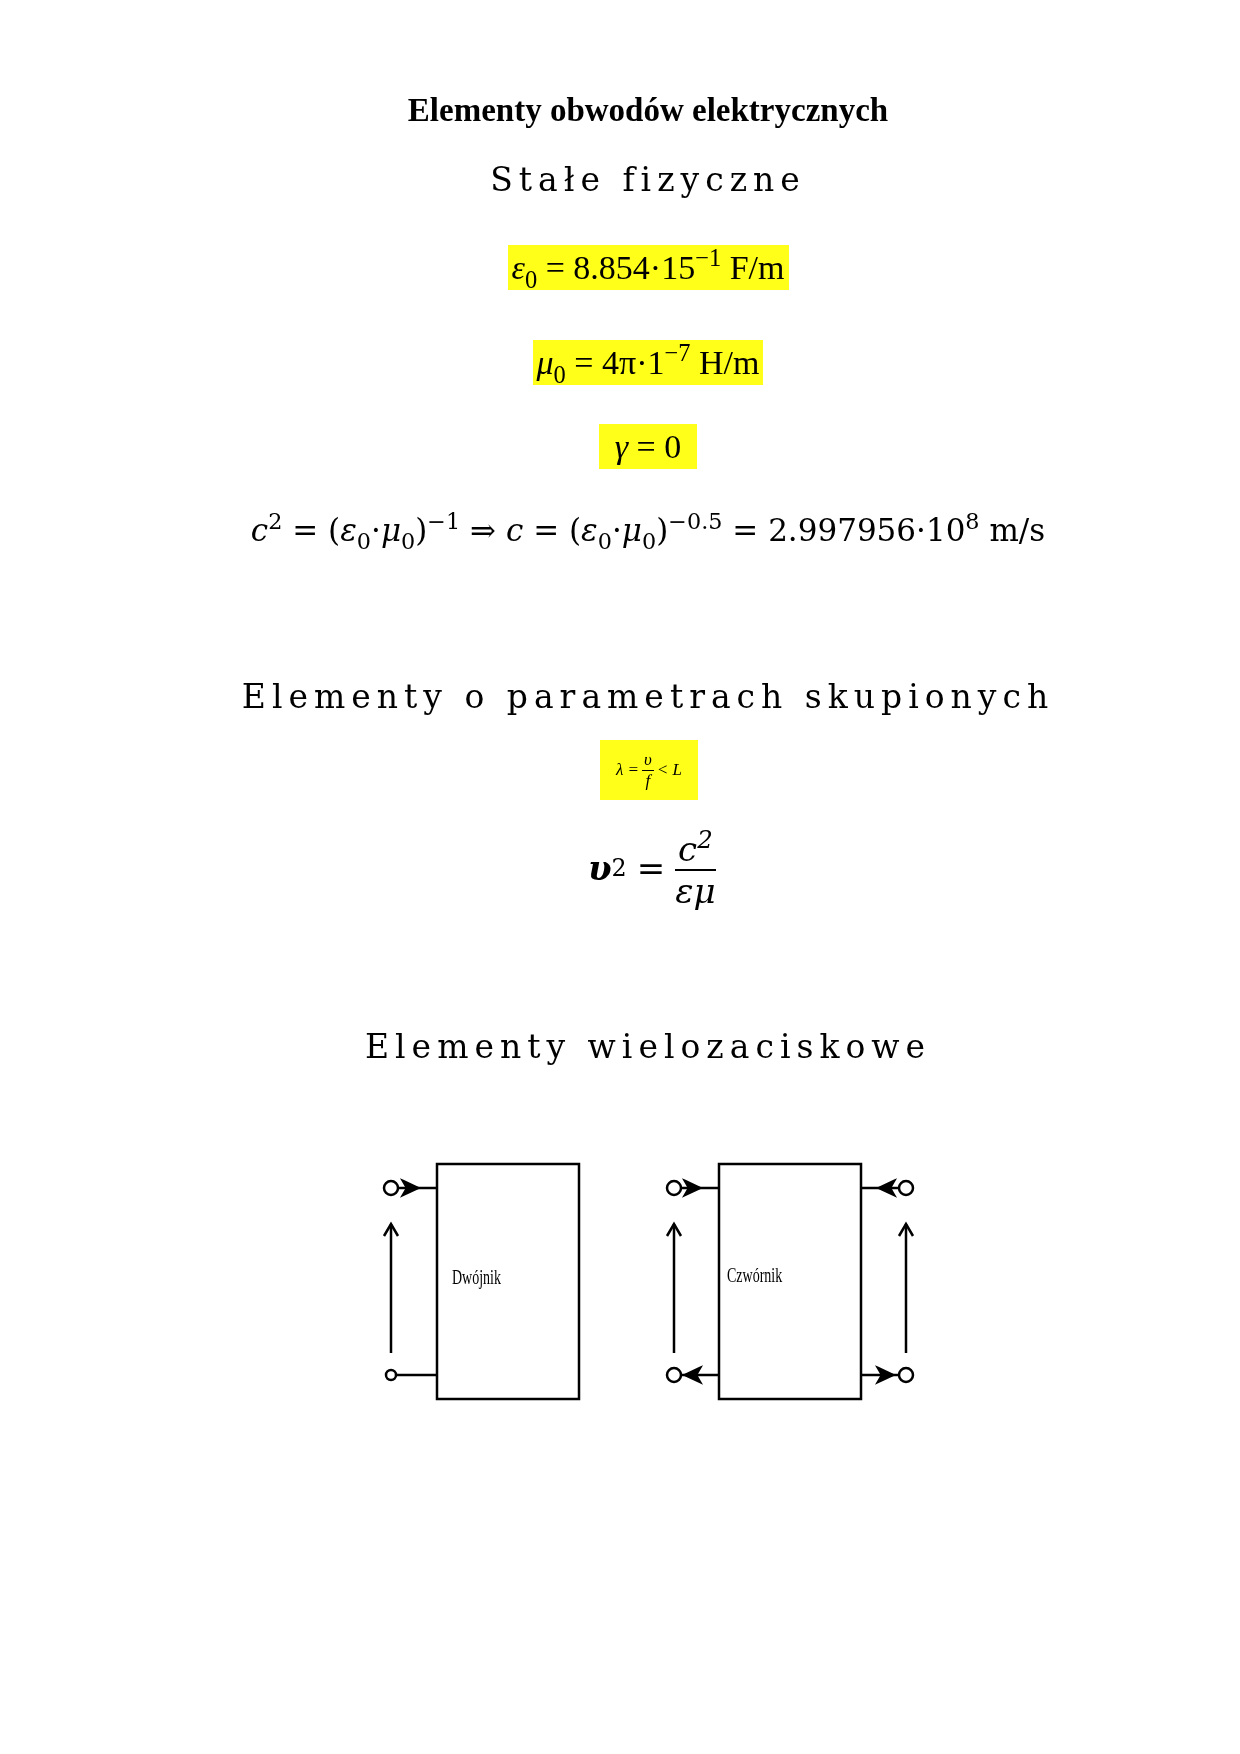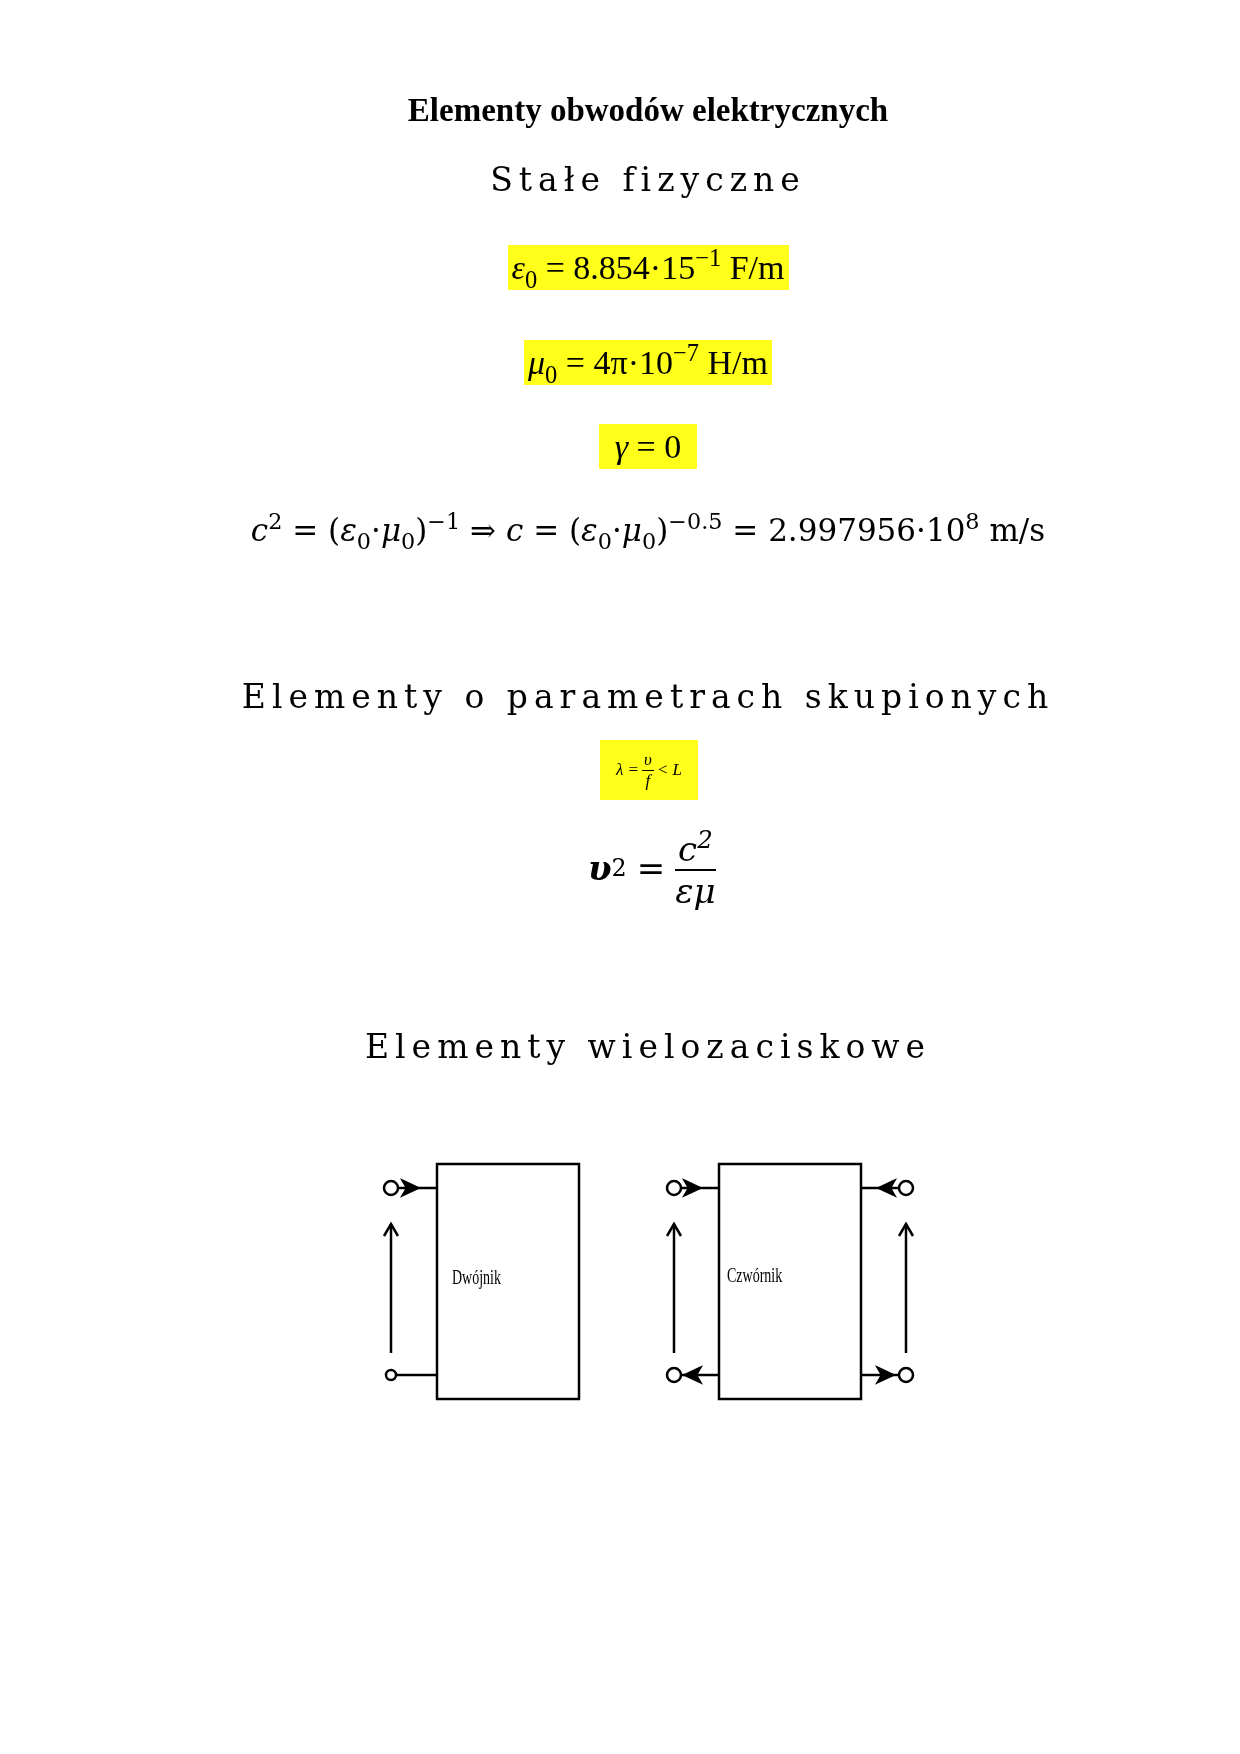--- a/index.html
+++ b/index.html
@@ -30,21 +30,21 @@
     <span class="hl" style="padding:4px 4px;">
       <span class="it">ε</span><sub>0</sub>
       <span>= 8.854·15</span><sup>−1</sup>
       <span>F/m</span>
     </span>
   </div>
 
   <div class="abs eq" style="top:339px; left:0; width:1296px; text-align:center;">
     <span class="hl" style="padding:4px 4px;">
       <span class="it">μ</span><sub>0</sub>
-      <span>= 4π·10</span><sup>−7</sup>
+      <span>= 4π·1</span><sup>−7</sup>
       <span>H/m</span>
     </span>
   </div>
 
   <div class="abs eq" style="top:428px; left:0; width:1296px; text-align:center;">
     <span class="hl" style="padding:4px 16px;">
       <span class="it">γ</span>
       <span>= 0</span>
     </span>
   </div>

